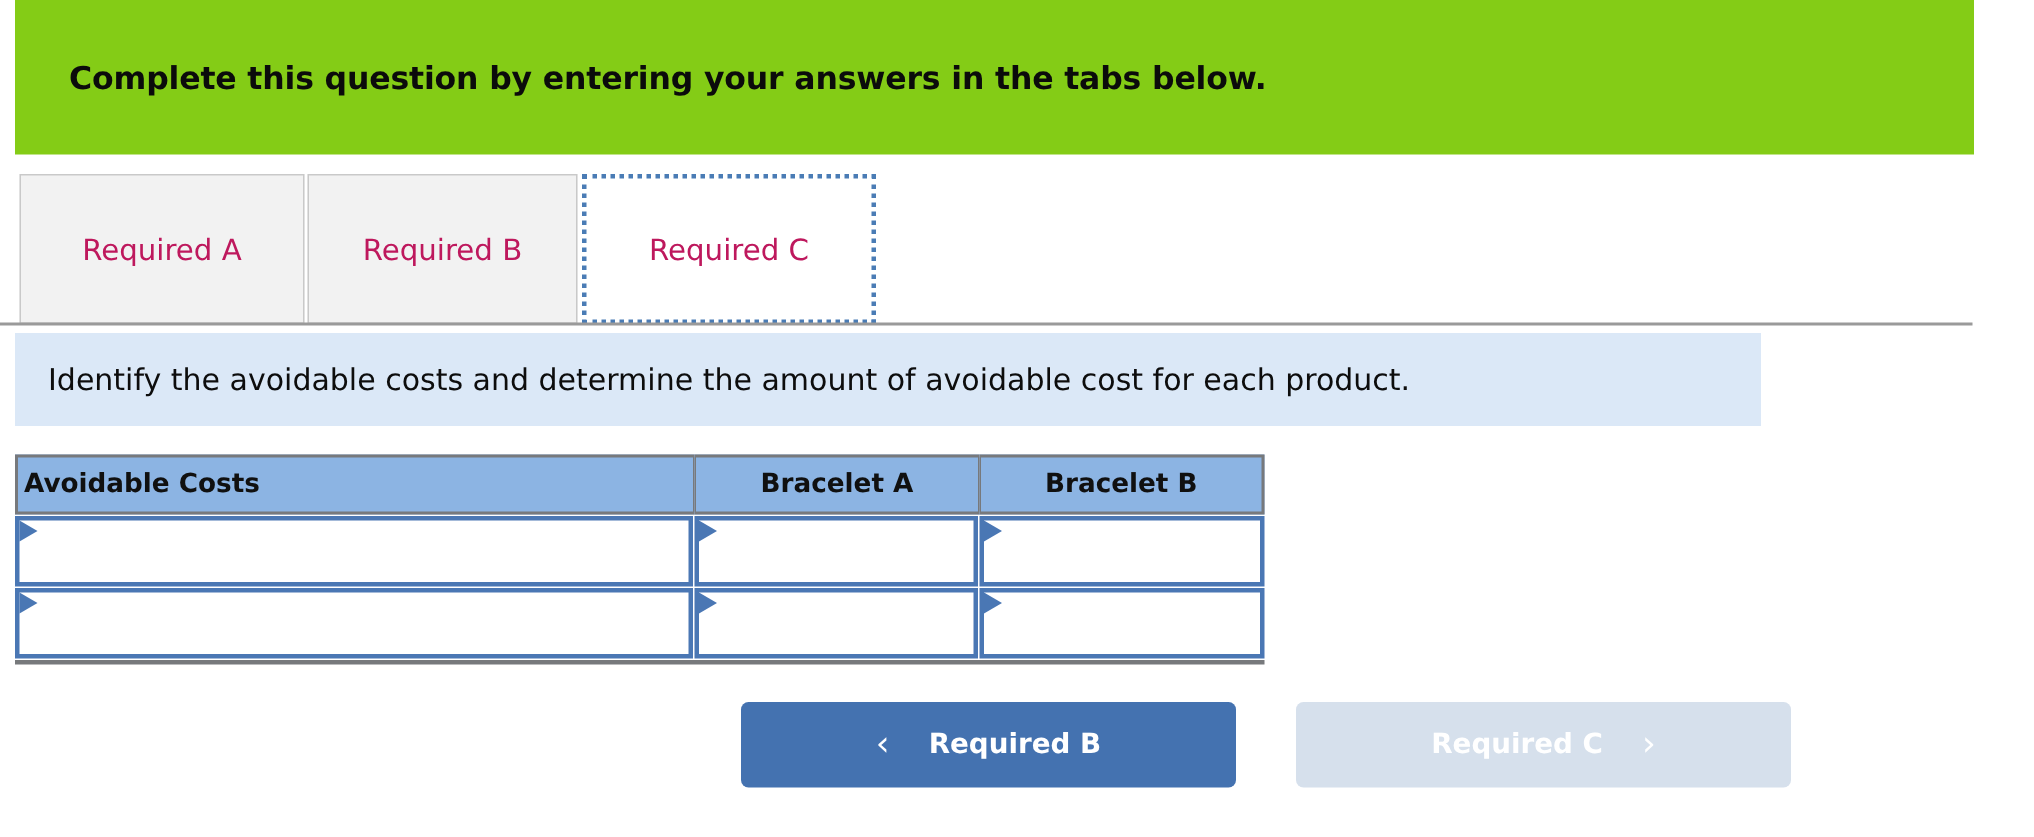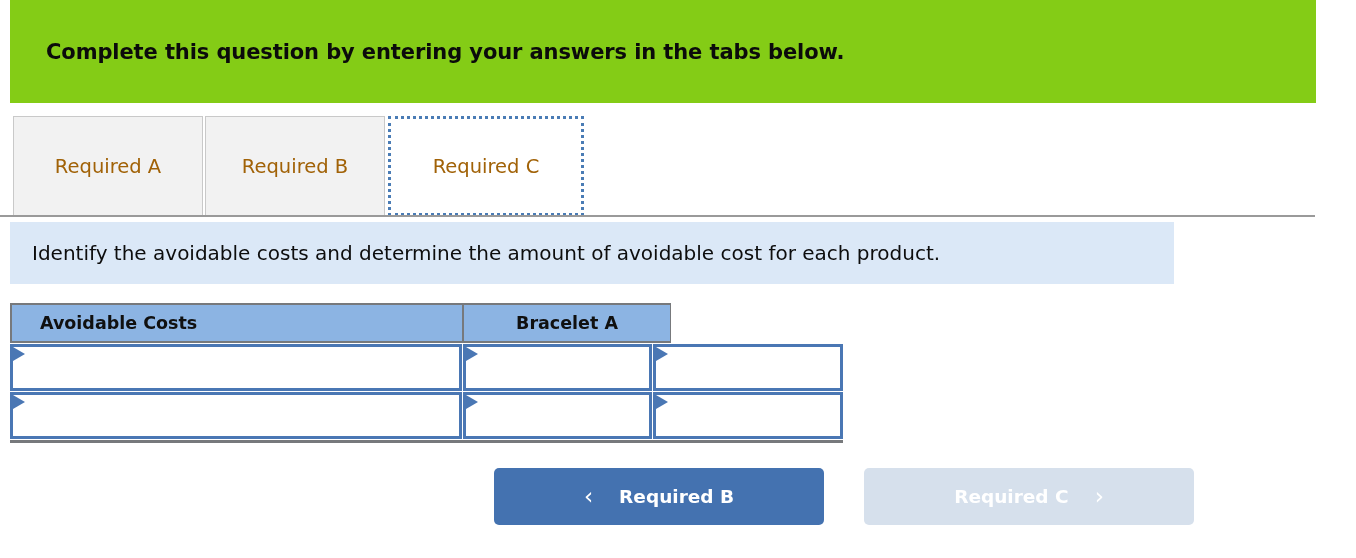--- a/index.html
+++ b/index.html
@@ -45,21 +45,21 @@
   }
   .tab {
     position: absolute;
     top: 0px;
     height: 100px;
     box-sizing: border-box;
     display: flex;
     align-items: center;
     justify-content: center;
     font-size: 19.5px;
-    color: #a16207;
+    color: #be185d;
     background: #f2f2f2;
     border: 1px solid #c9c9c9;
   }
   .tab.tab-a { left: 13px; width: 190px; }
   .tab.tab-b { left: 205px; width: 180px; }
   .tab.tab-c {
     left: 388px;
     width: 196px;
     background: #ffffff;
     border: 3px dotted #4a7cb5;
@@ -108,26 +108,26 @@
     border: 2px solid #77797c;
     background: #8cb4e3;
     display: flex;
     align-items: center;
     font-size: 17.5px;
     font-weight: bold;
     color: #101010;
   }
   .th.col-name {
     width: 453px;
-    padding-left: 28px;
+    padding-left: 4px;
     justify-content: flex-start;
     border-right-width: 1px;
   }
   .th.col-a {
-    width: 208px;
+    width: 190px;
     justify-content: center;
     border-left-width: 1px;
     border-right-width: 1px;
   }
   .th.col-b {
     width: 190px;
     justify-content: center;
     border-left-width: 1px;
   }
 
@@ -233,20 +233,21 @@
 <div class="tab-underline"></div>
 
 <div class="instruction-bar">
   <div class="text">Identify the avoidable costs and determine the amount of avoidable cost for each product.</div>
 </div>
 
 <div class="cost-table">
   <div class="table-head">
     <div class="th col-name">Avoidable Costs</div>
     <div class="th col-a">Bracelet A</div>
+    <div class="th col-b">Bracelet B</div>
   </div>
 
   <div class="table-row">
     <div class="cell col-name">
       <span class="marker"></span>
       <span></span>
     </div>
     <div class="cell col-a">
       <span class="marker"></span>
       <span></span>

